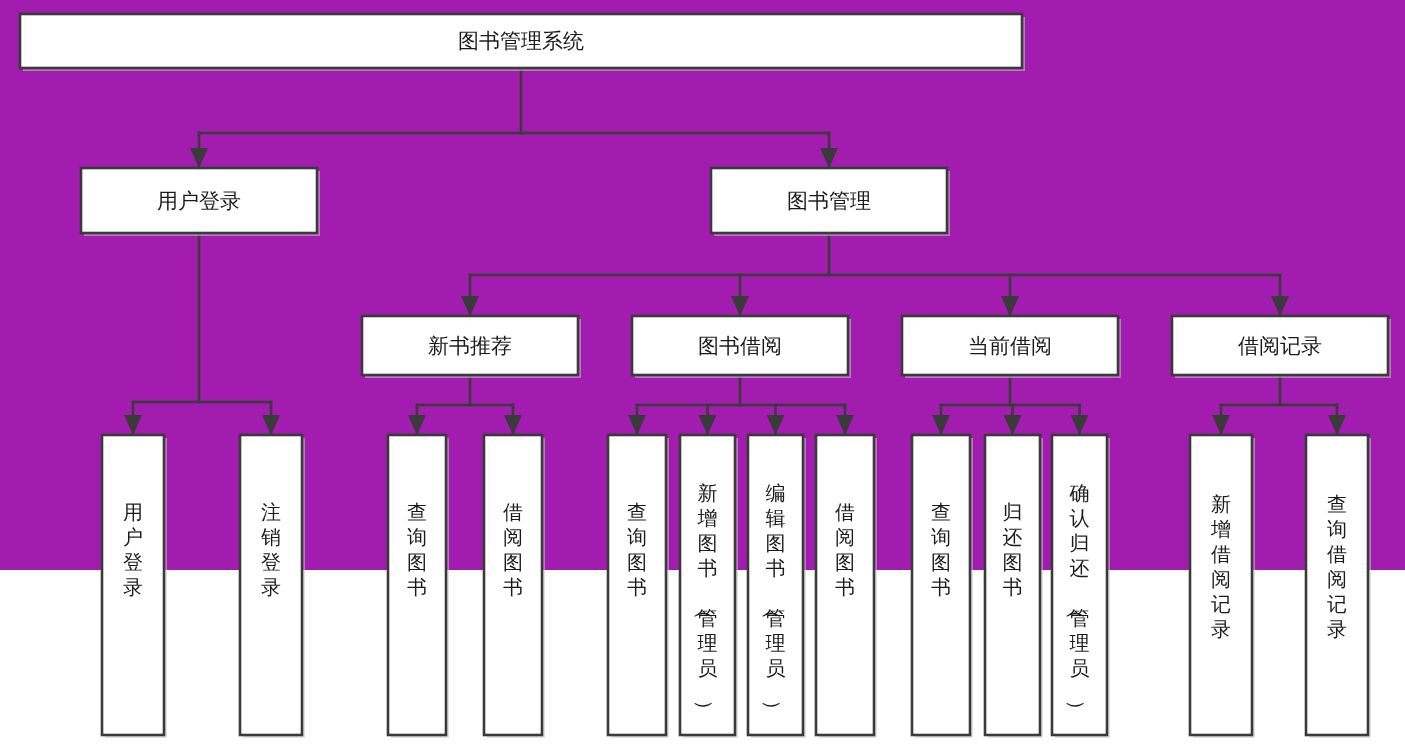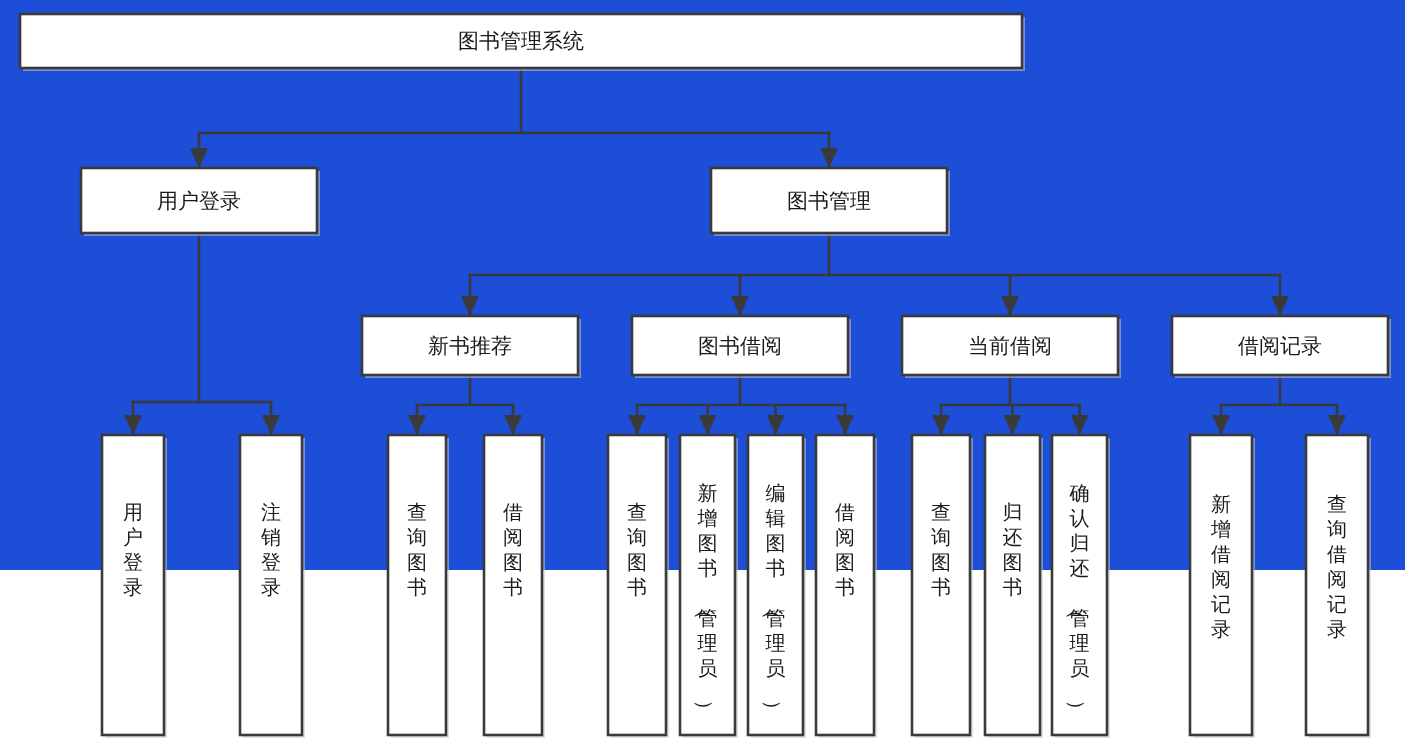--- a/index.html
+++ b/index.html
@@ -11,21 +11,21 @@
   body {
     font-family: "DejaVu Sans", "Liberation Sans", sans-serif;
     width: 1405px;
     height: 747px;
     overflow: hidden;
   }
   #diagram-root {
     position: relative;
     width: 1405px;
     height: 570px;
-    background: #1d4ed8;
+    background: #a21caf;
   }
   svg#flowchart {
     position: absolute;
     top: 0;
     left: 0;
     width: 1405px;
     height: 747px;
     display: block;
   }
   .node-rect {

